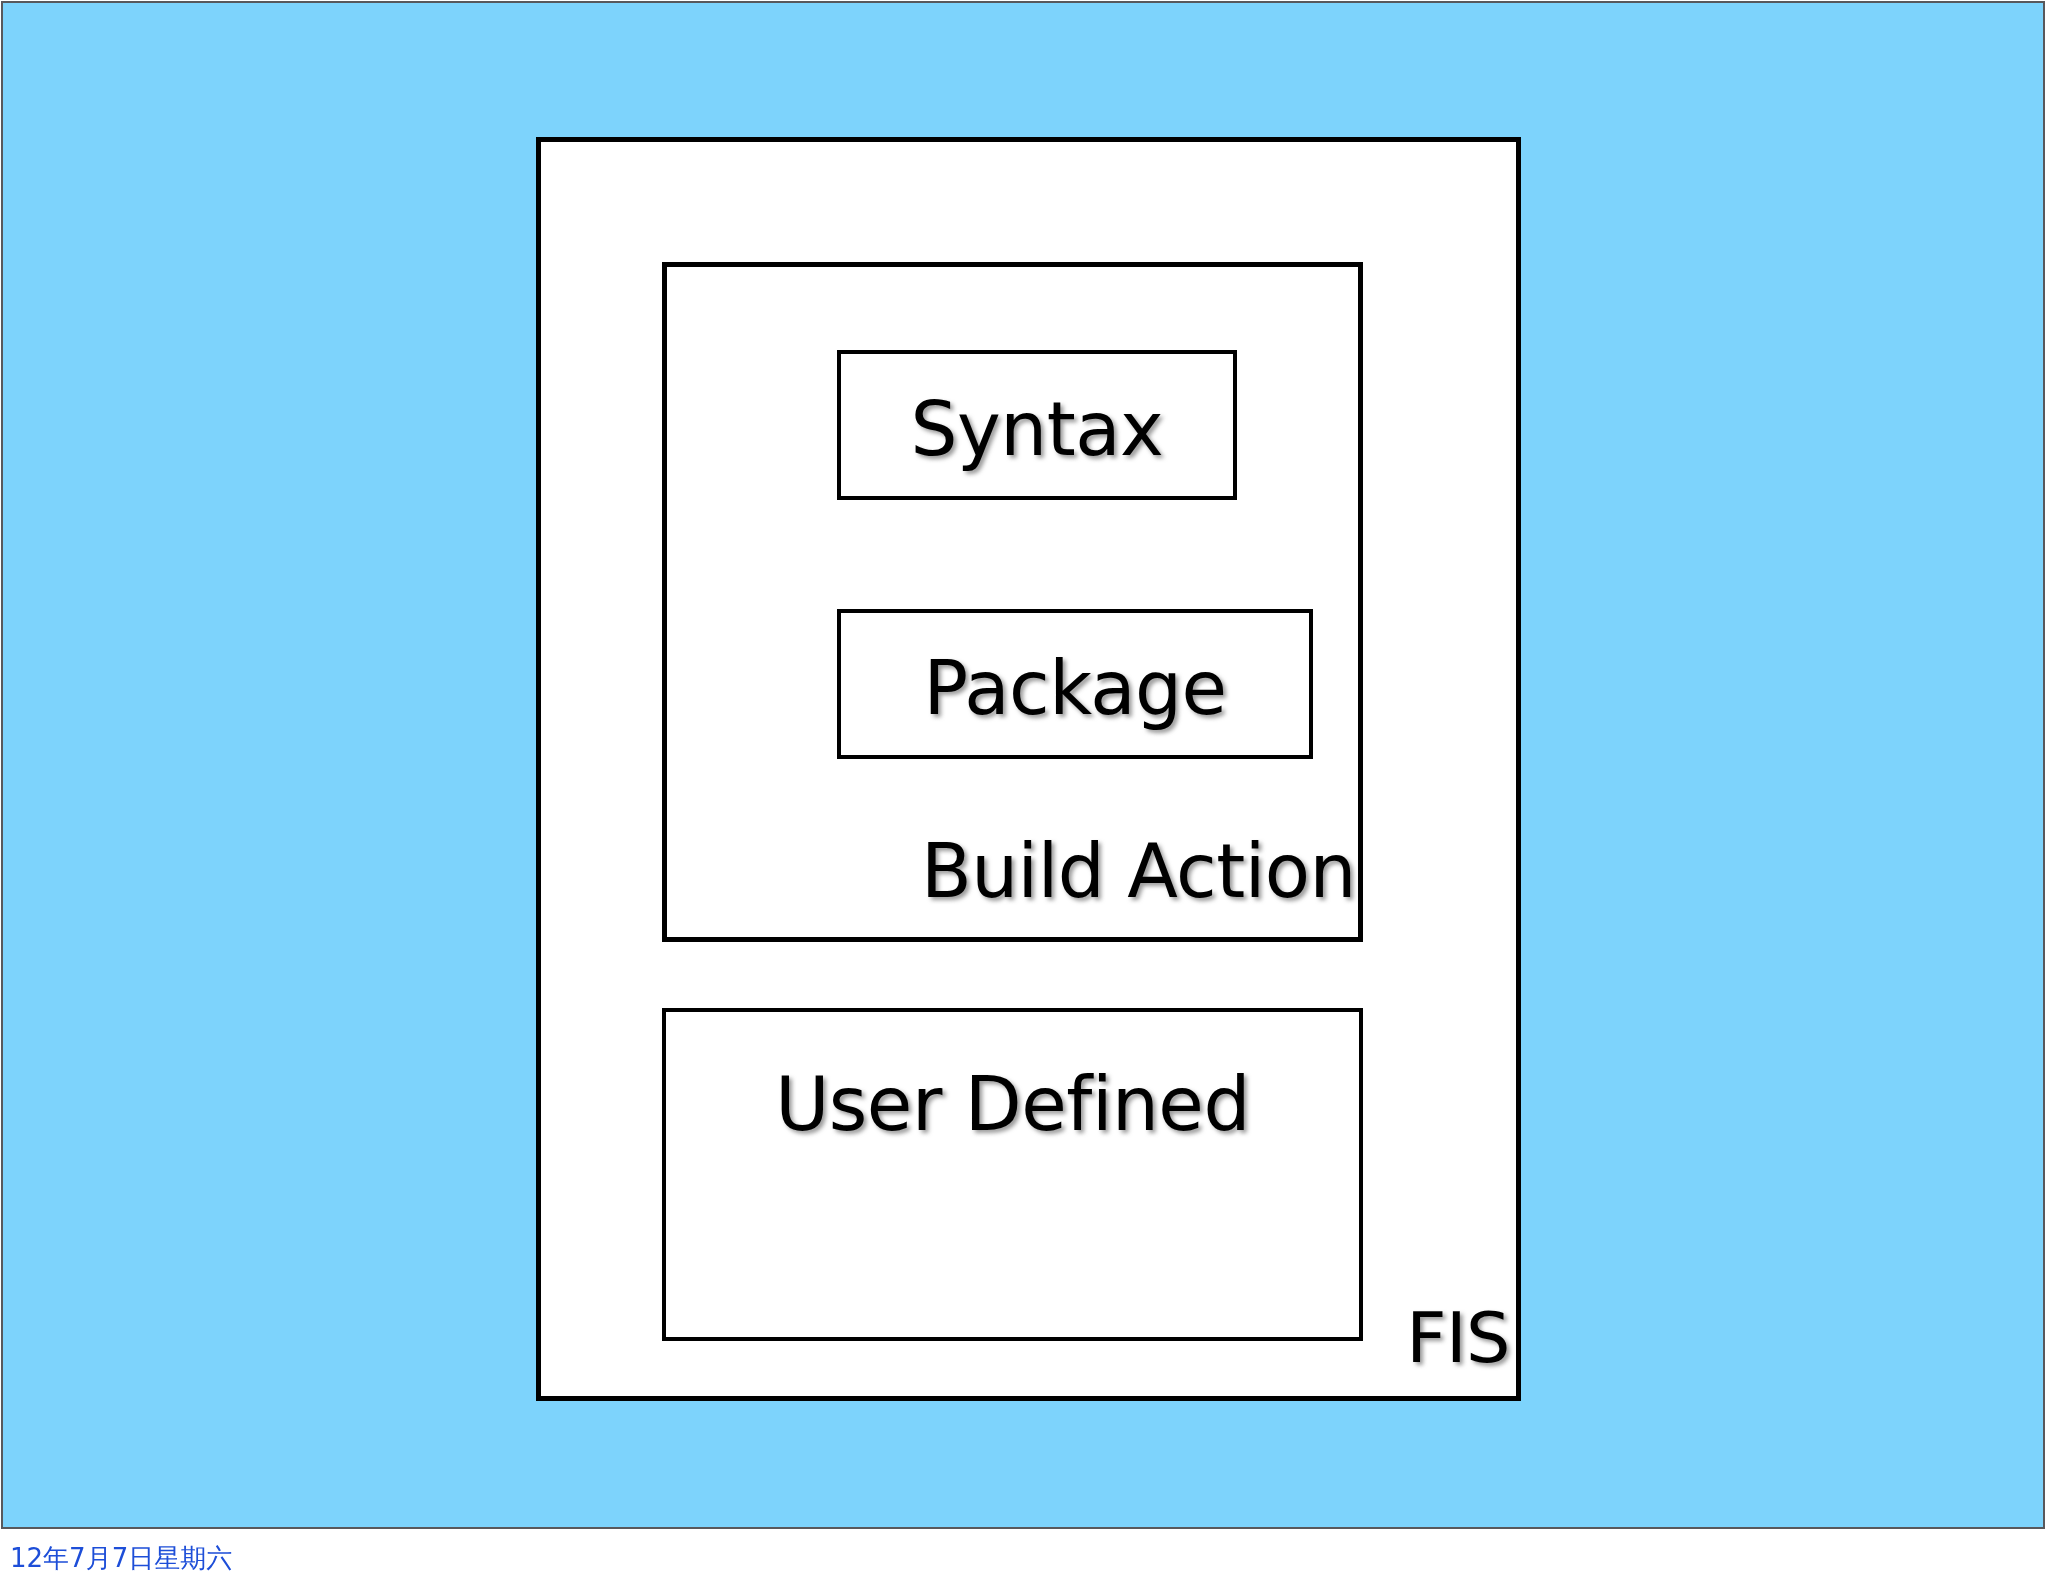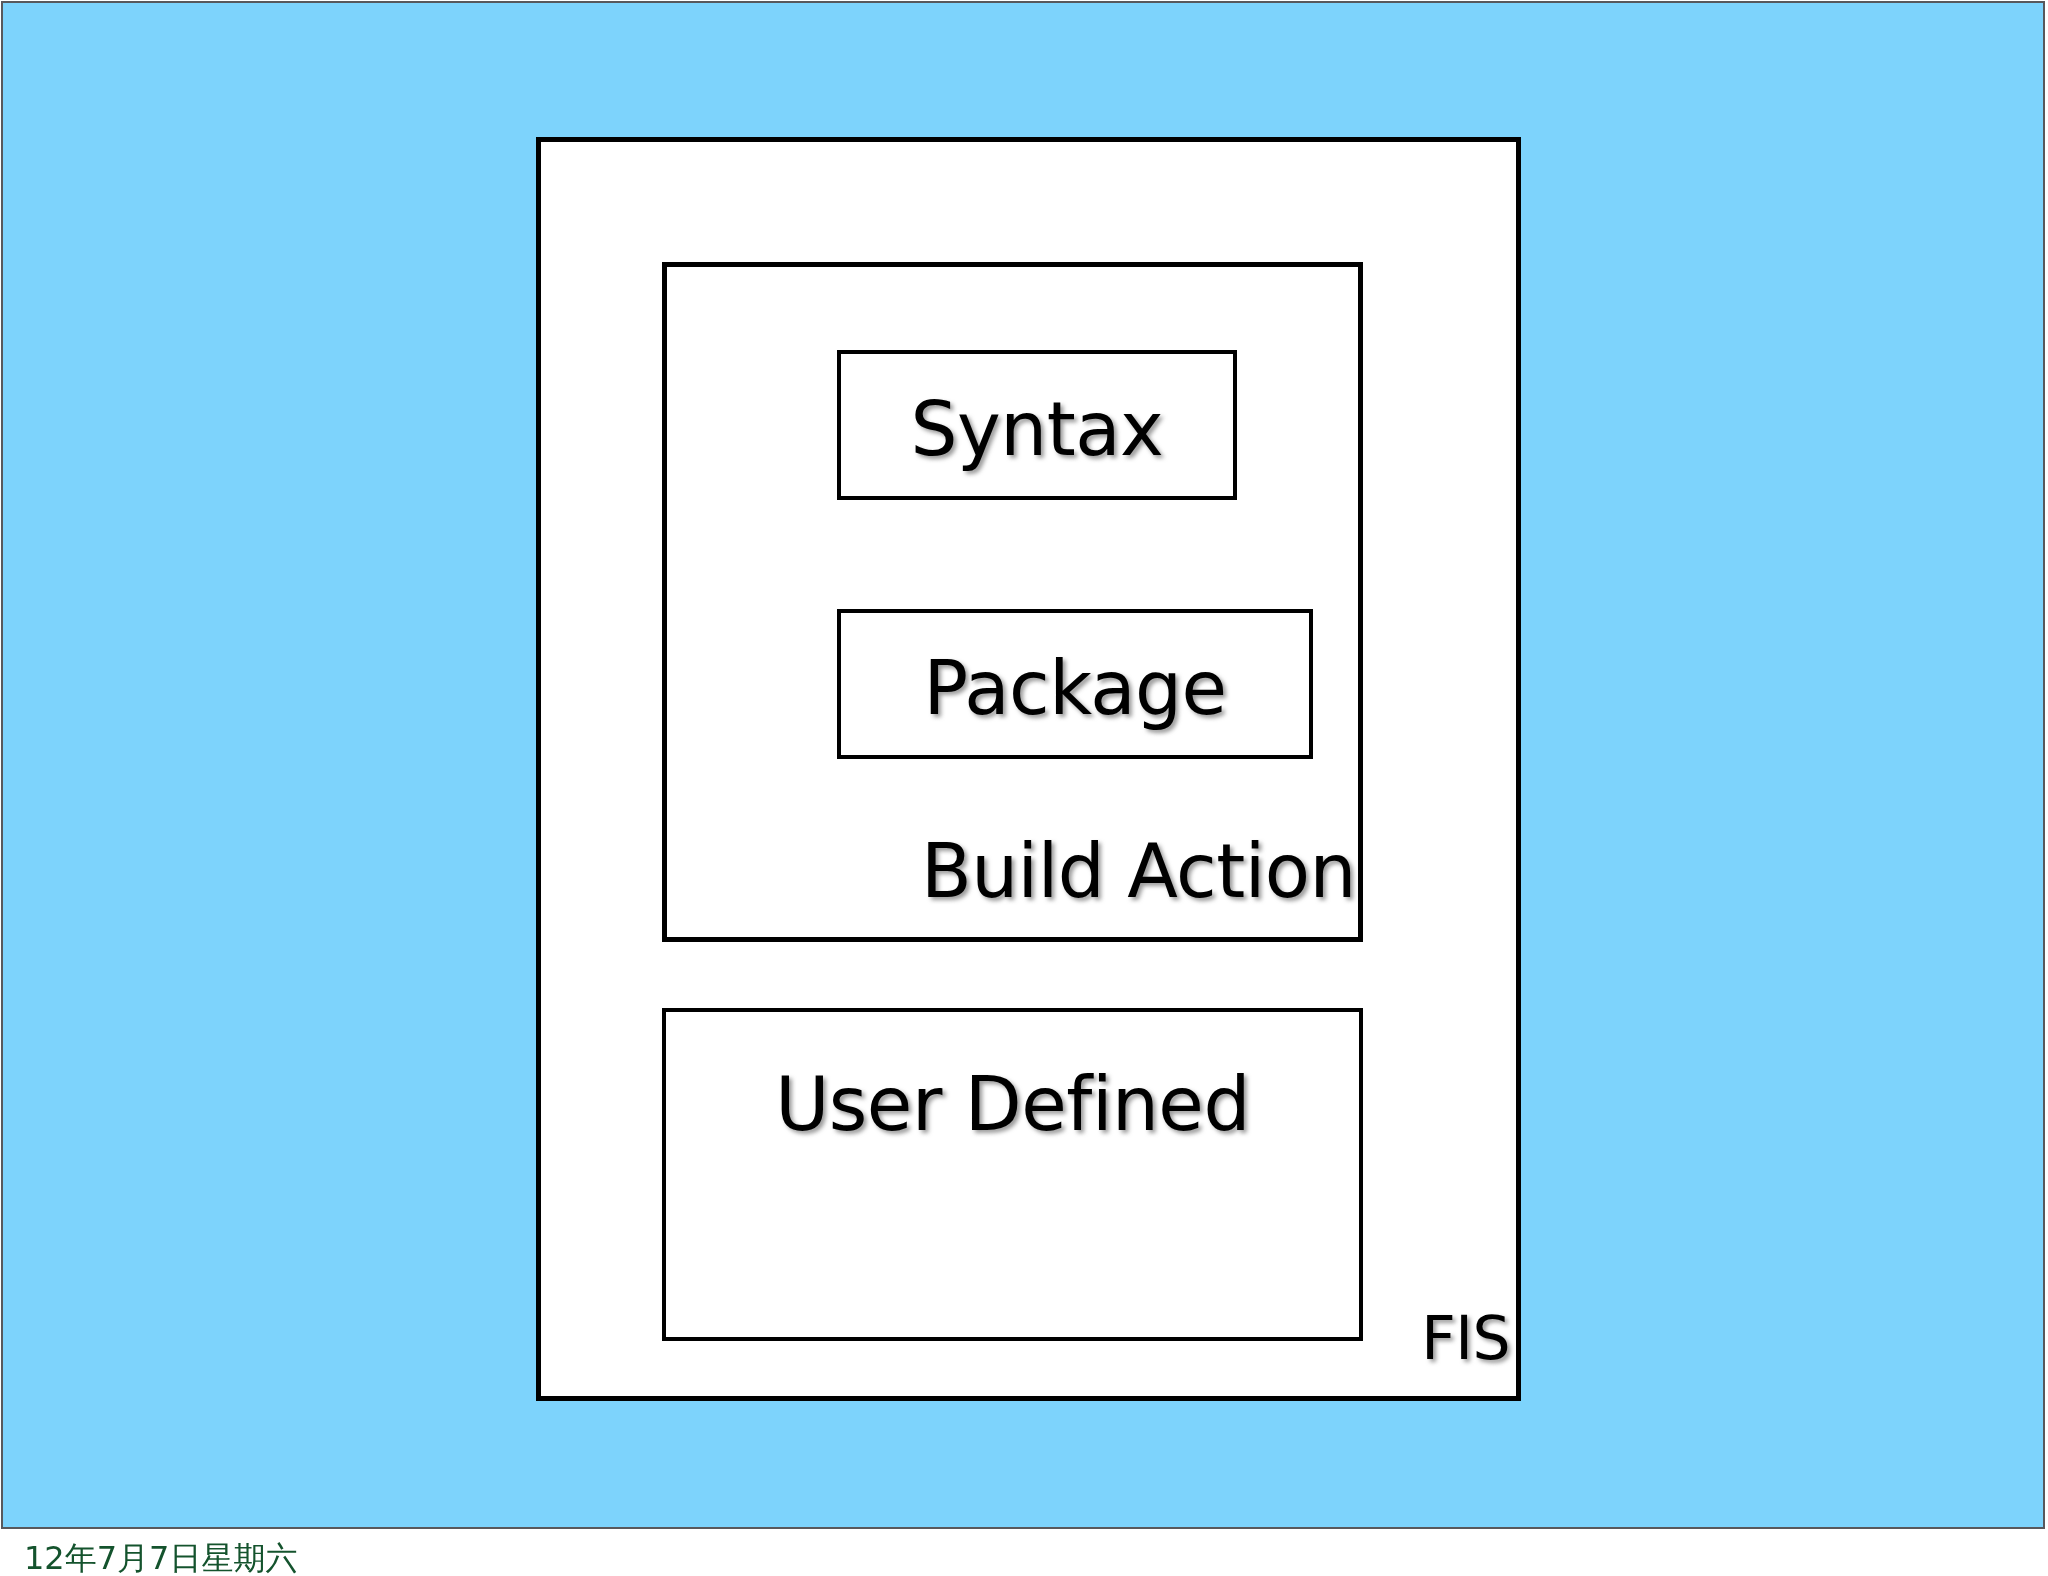--- a/index.html
+++ b/index.html
@@ -108,32 +108,32 @@
 
   #uda-label {
     top: 38px;
     font-size: 74px;
     line-height: 108px;
   }
 
   #fis-label {
     right: 6px;
     bottom: 12px;
-    font-size: 60px;
+    font-size: 70px;
     line-height: 92px;
   }
 
   
   #footer-date {
     position: absolute;
-    left: 24px;
+    left: 10px;
     top: 1542px;
-    font-size: 32px;
+    font-size: 26px;
     line-height: 32px;
-    color: #14532d;
+    color: #1d4ed8;
     white-space: pre;
     font-family: "DejaVu Sans", "Liberation Sans", sans-serif;
   }
 </style>
 </head>
 <body>
 
 <div id="slide-frame">
 
   <div class="dbox" id="fis-box">

